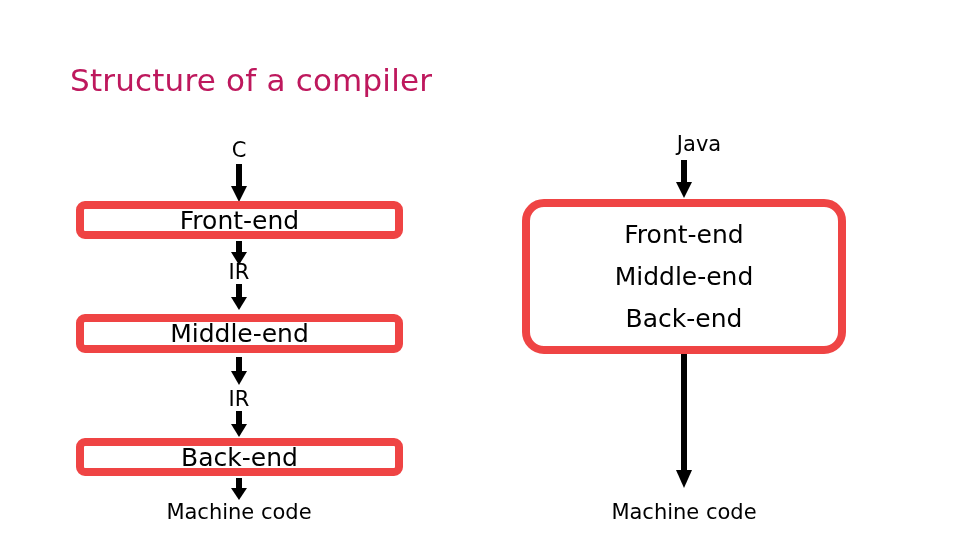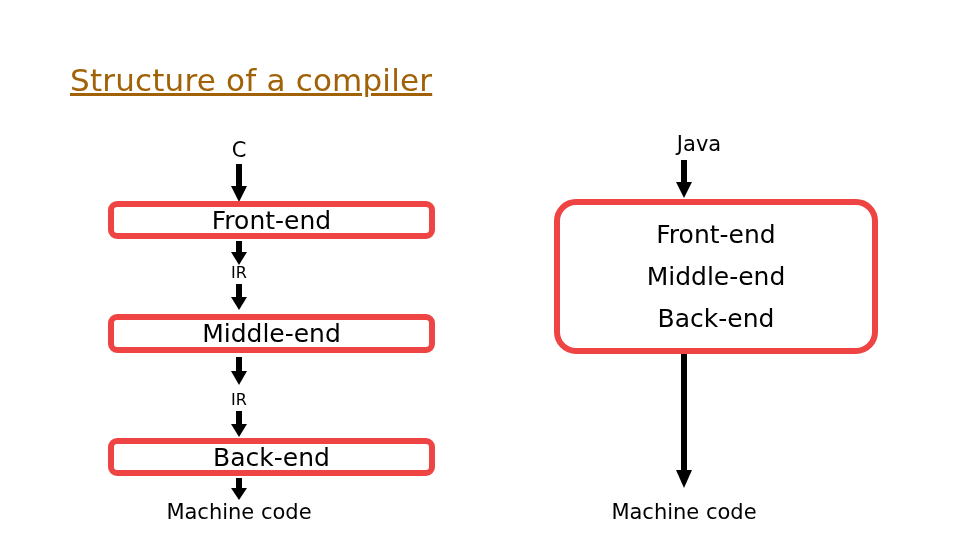--- a/index.html
+++ b/index.html
@@ -22,56 +22,54 @@
   }
   #page-title {
     position: absolute;
     left: 70px;
     top: 60px;
     font-size: 31px;
     font-weight: 400;
     line-height: 40px;
     letter-spacing: 0.2px;
     white-space: nowrap;
-    color: #a16207;
-    text-decoration: underline;
+    color: #be185d;
   }
 
   
   .box {
     position: absolute;
     box-sizing: border-box;
-    border: 6px solid #ef4444;
+    border: 8px solid #ef4444;
     background: #ffffff;
     display: flex;
     flex-direction: column;
     align-items: center;
     justify-content: center;
     text-align: center;
-    margin-left: 32px;
   }
   .box.thin { border-radius: 9px; }
   .box.big  { border-radius: 22px; }
   .box-label {
     font-size: 25px;
     line-height: 33px;
     white-space: nowrap;
   }
   .box.big .box-label { font-size: 25px; line-height: 42px; }
 
   
   .label {
     position: absolute;
     font-size: 21px;
     line-height: 26px;
     white-space: nowrap;
     text-align: center;
     transform: translateX(-50%);
   }
-  .label.small { font-size: 16px; line-height: 21px; }
+  .label.small { font-size: 21px; line-height: 21px; }
   .label.edge  { font-size: 21px; }
 
   
   .arrow {
     position: absolute;
     overflow: visible;
   }
   .arrow path, .arrow line { stroke: #000000; fill: none; }
   .arrow polygon { fill: #000000; }
 </style>

